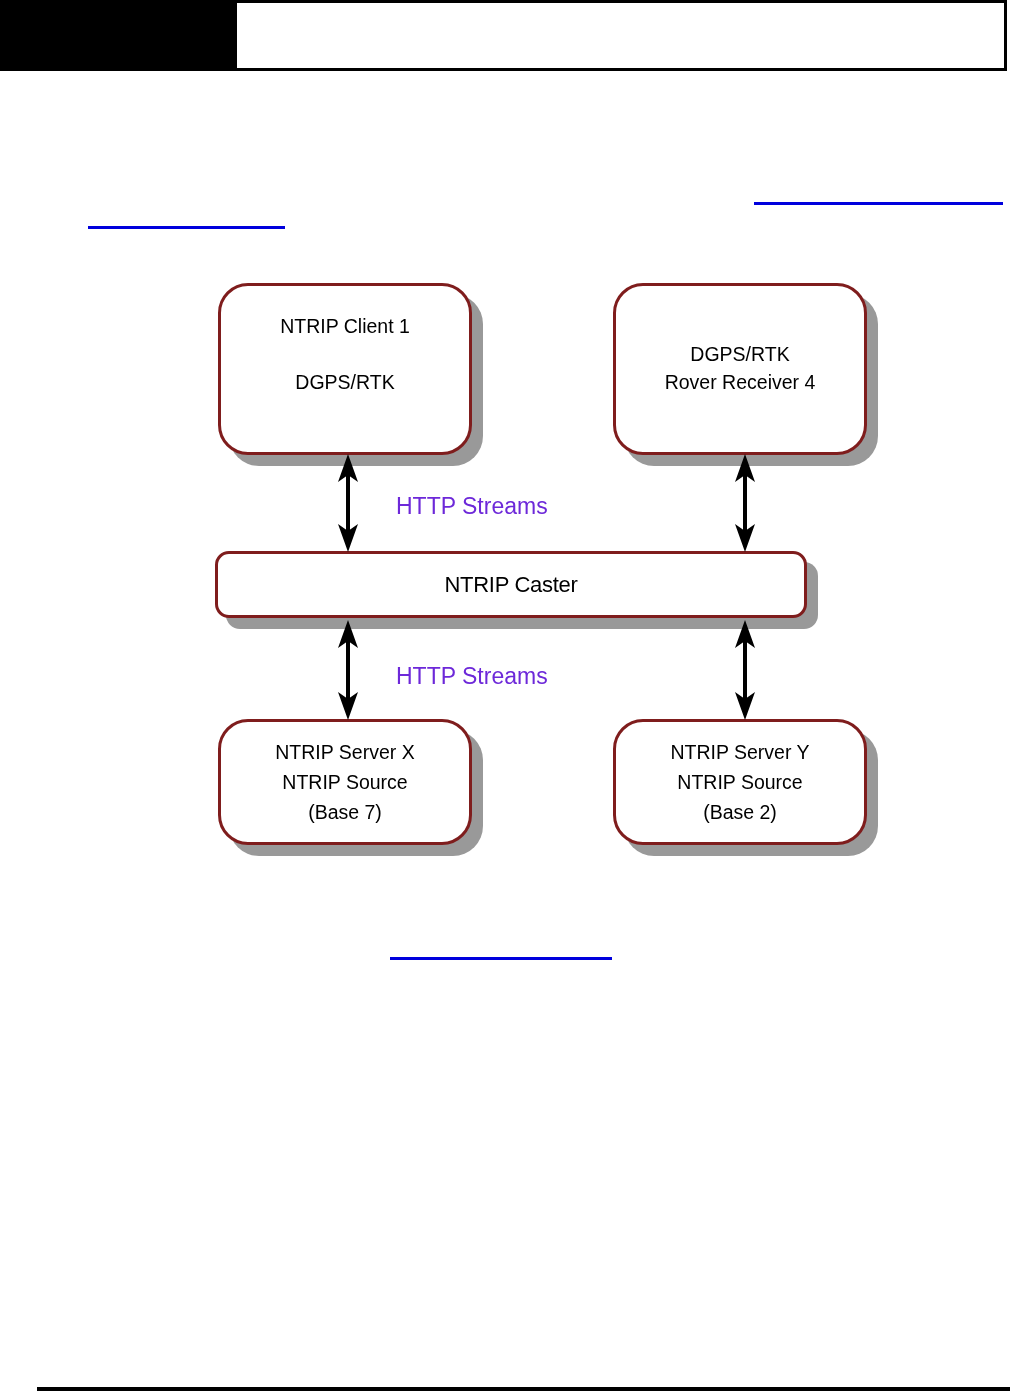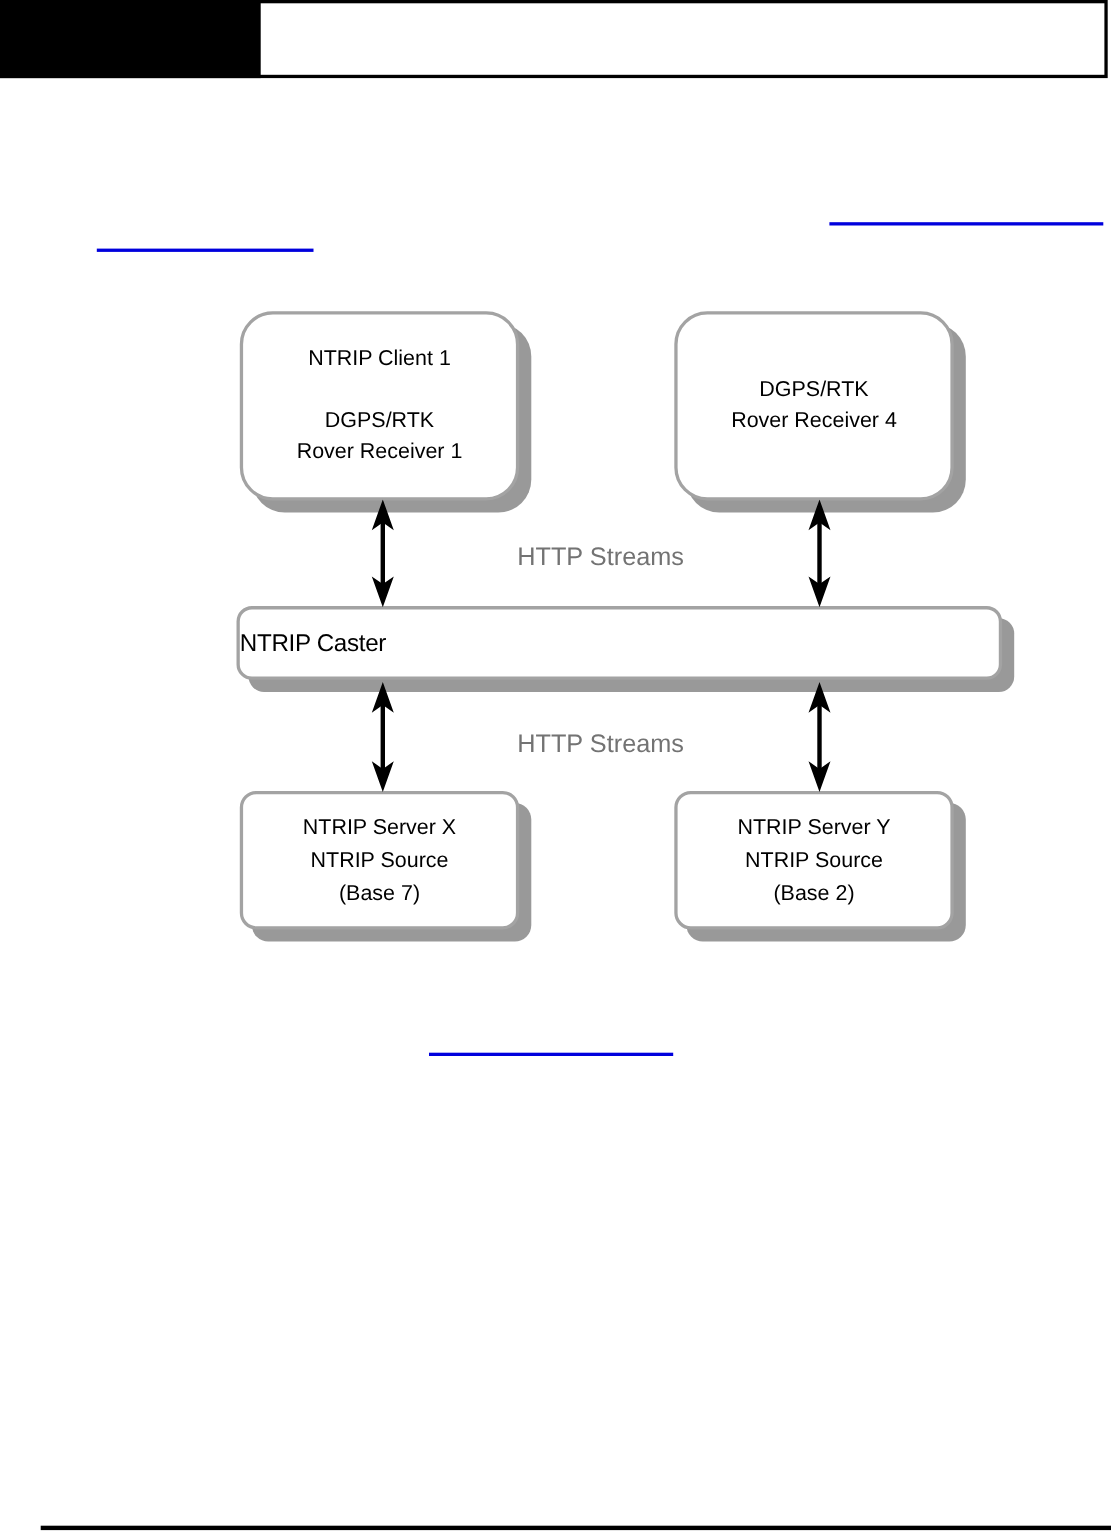--- a/index.html
+++ b/index.html
@@ -30,70 +30,69 @@
     background: #0000DD;
   }
   .link-underline.l1 { left: 754px; top: 202px; width: 249px; }
   .link-underline.l2 { left: 88px;  top: 226px; width: 197px; }
   .link-underline.l3 { left: 390px; top: 957px; width: 222px; }
 
   
   .node {
     position: absolute;
     background: #fff;
-    border: 3px solid #a3a3a3;
+    border: 3px solid #7f1d1d;
     box-shadow: 11px 11px 0 0 #999999;
     text-align: center;
     font-size: 19.5px;
     line-height: 28px;
     color: #000;
   }
   .node.rounded-lg { border-radius: 30px; }
   .node.client {
     width: 254px; height: 172px;
     padding-top: 26px;
   }
   .node.client .gap { margin-top: 28px; }
   .node.client1 { left: 218px; top: 283px; }
   .node.client2 { left: 613px; top: 283px; }
 
   .node.caster {
     left: 215px; top: 551px;
-    width: 696px; height: 67px;
+    width: 592px; height: 67px;
     border-radius: 14px;
-    display: flex; align-items: center; justify-content: flex-start;
+    display: flex; align-items: center; justify-content: center;
     font-size: 22px;
     letter-spacing: -0.3px;
   }
 
   .node.server {
     width: 254px; height: 126px;
     display: flex; flex-direction: column;
     align-items: center; justify-content: center;
     line-height: 30px;
-    border-radius: 15px;
   }
   .node.serverx { left: 218px; top: 719px; }
   .node.servery { left: 613px; top: 719px; }
 
   
   .v-arrow { position: absolute; width: 26px; }
   .v-arrow.a-top { top: 454px; height: 98px; }
   .v-arrow.a-bot { top: 620px; height: 100px; }
   .v-arrow.x-left  { left: 335px; }
   .v-arrow.x-right { left: 732px; }
   .v-arrow svg { display: block; width: 100%; height: 100%; }
 
   
   .stream-label {
     position: absolute;
     left: 396px; width: 300px;
-    text-align: center;
+    text-align: left;
     font-size: 23px;
-    color: #737373;
+    color: #6d28d9;
   }
   .stream-label.s1 { top: 493px; }
   .stream-label.s2 { top: 663px; }
 
   
   .footer-rule {
     position: absolute;
     left: 37px; top: 1387px;
     width: 973px; height: 4px;
     background: #000;
@@ -105,21 +104,20 @@
 <div class="header-box"></div>
 <div class="header-logo-block"></div>
 
 <div class="link-underline l1"></div>
 <div class="link-underline l2"></div>
 <div class="link-underline l3"></div>
 
 <div class="node client client1 rounded-lg">
   <div>NTRIP Client 1</div>
   <div class="gap">DGPS/RTK</div>
-  <div>Rover Receiver 1</div>
 </div>
 
 <div class="node client client2 rounded-lg">
   <div class="gap">DGPS/RTK</div>
   <div>Rover Receiver 4</div>
 </div>
 
 <div class="node caster">
   <div>NTRIP Caster</div>
 </div>

